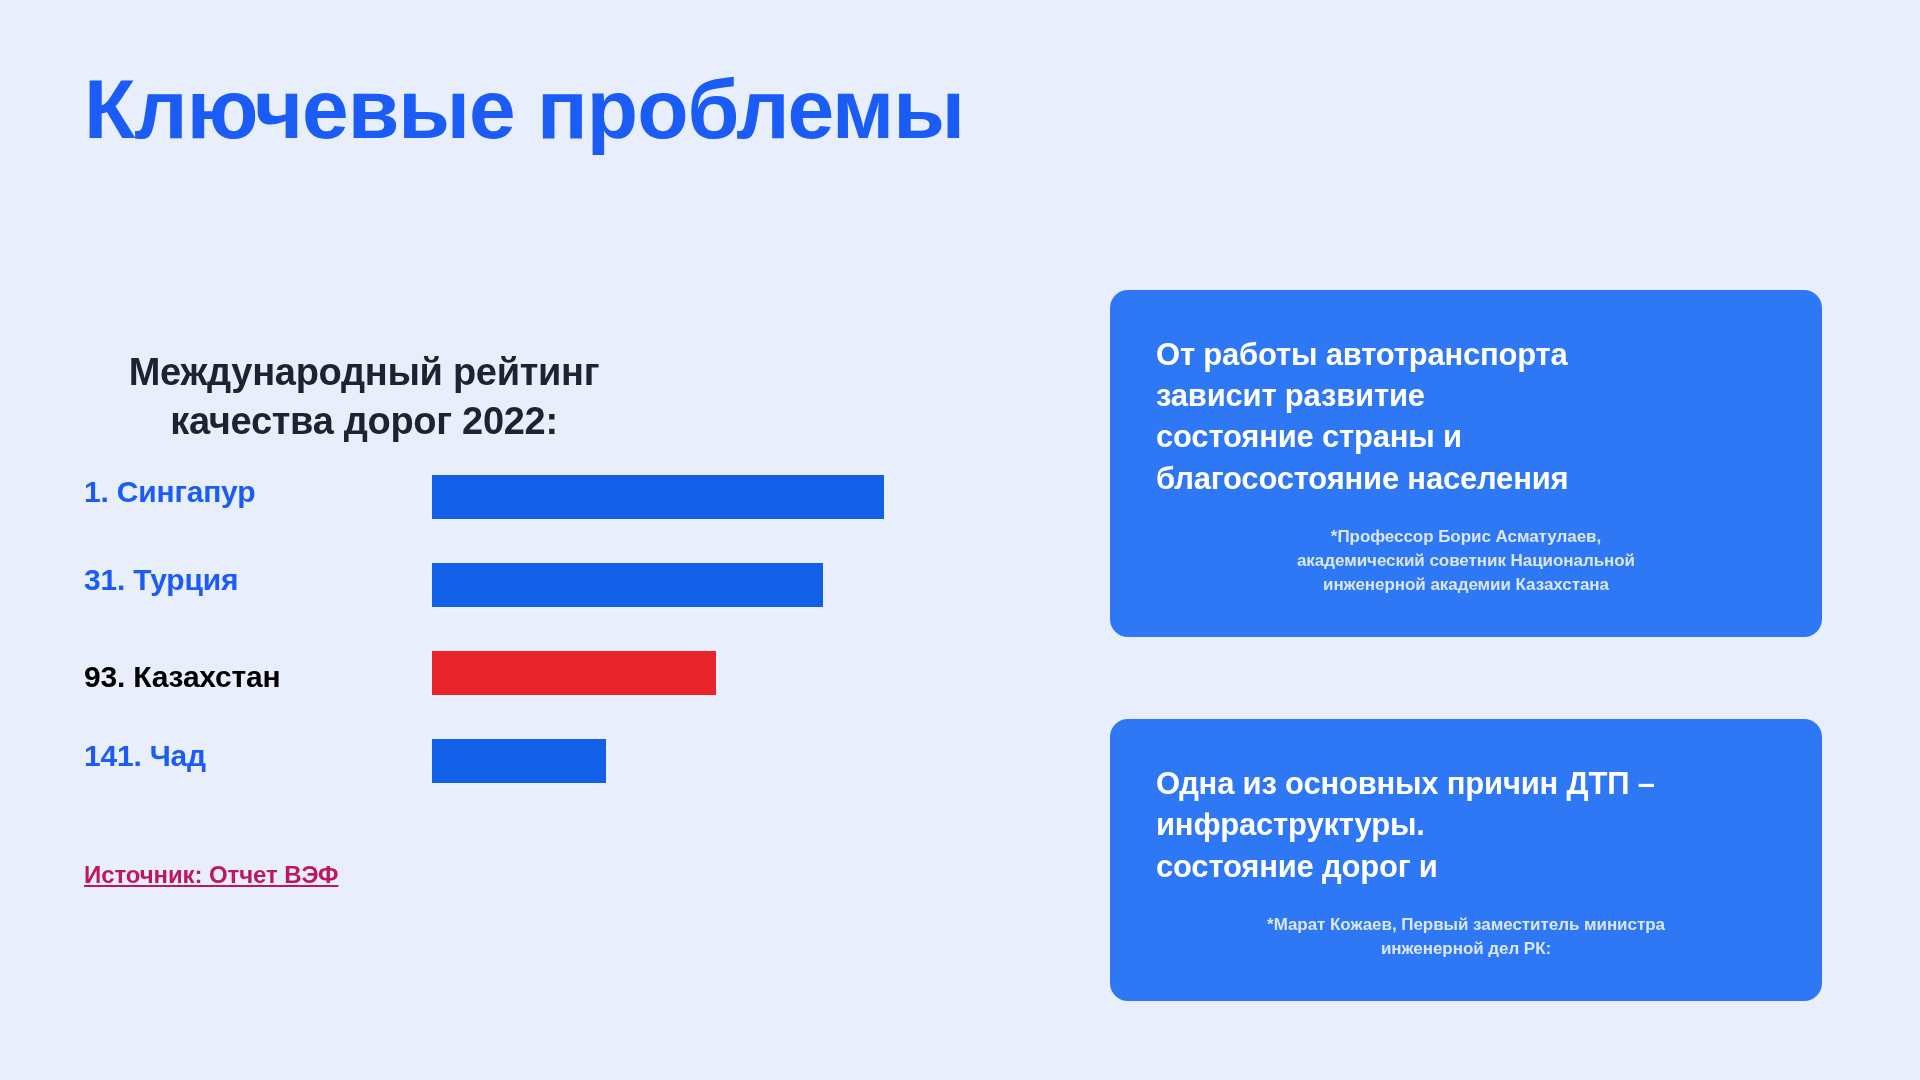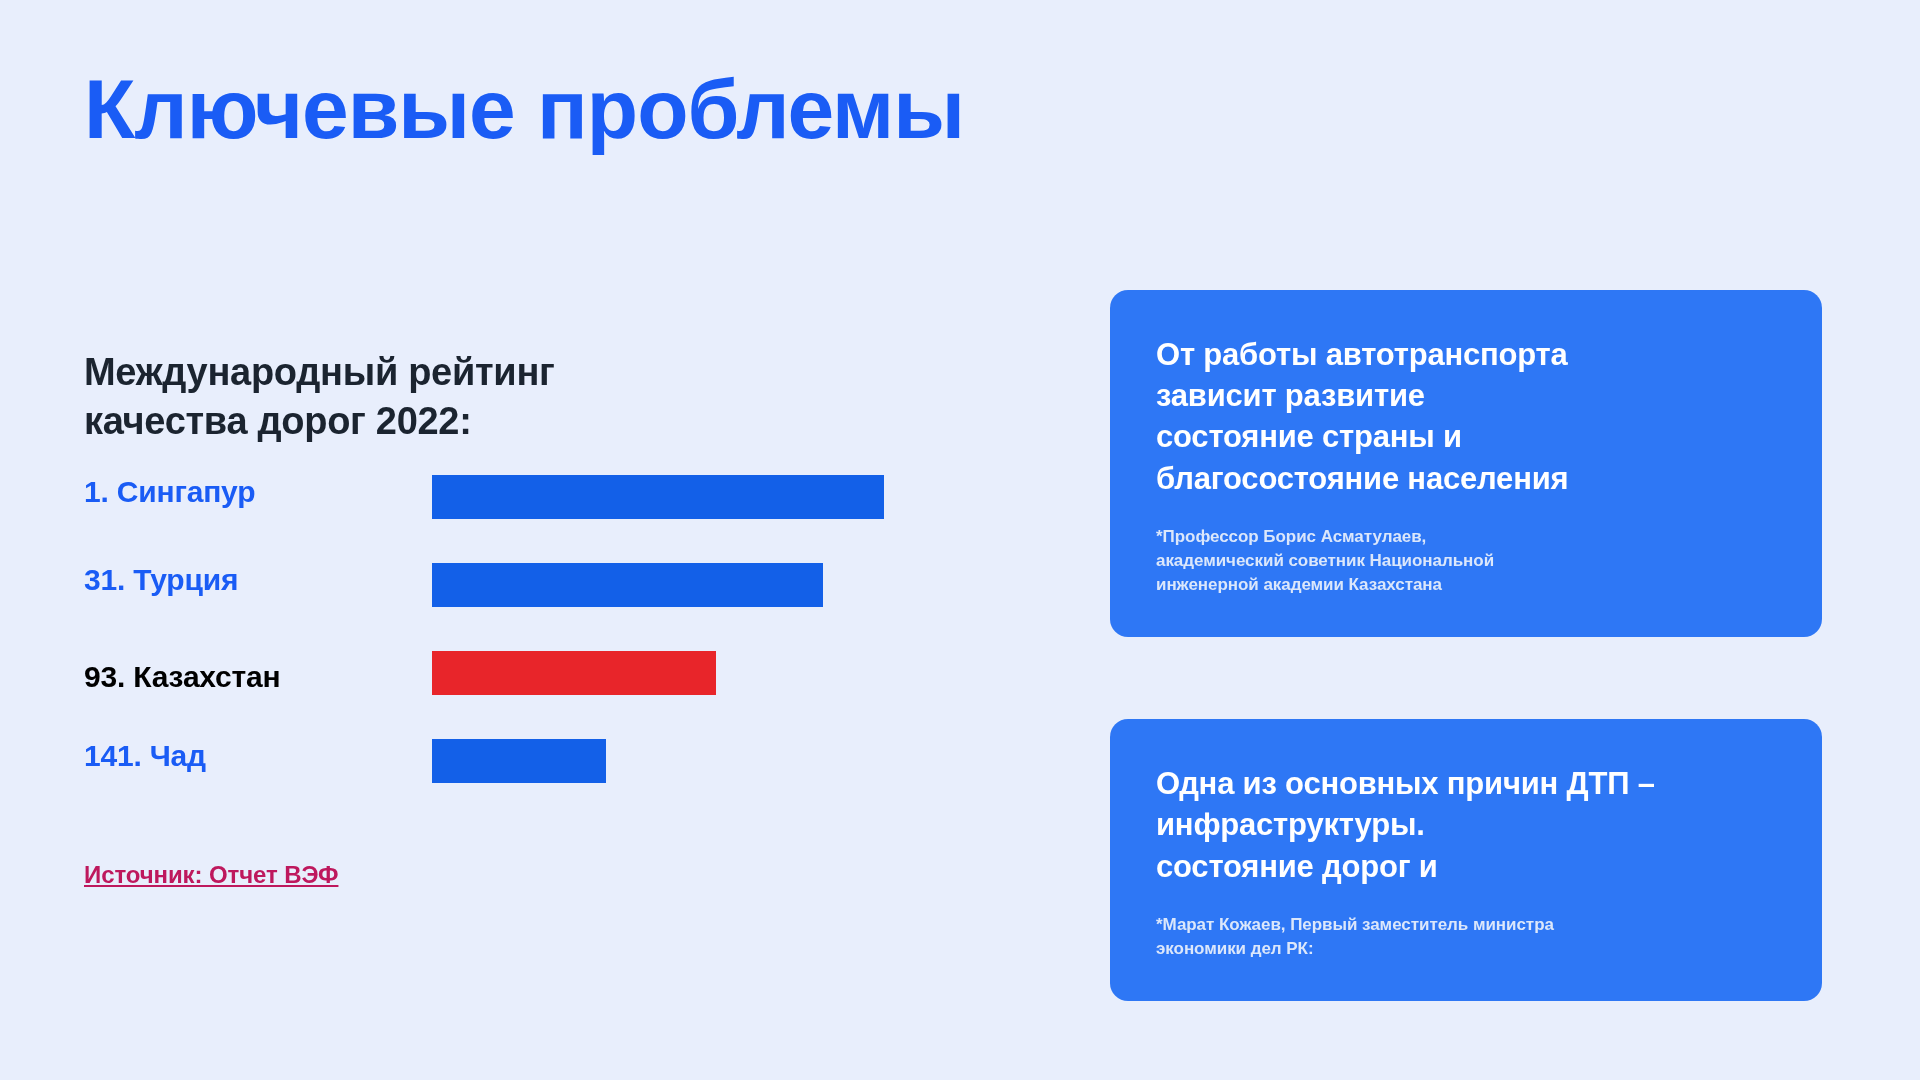--- a/index.html
+++ b/index.html
@@ -29,21 +29,21 @@
   .chart-panel { position:absolute; left:84px; top:348px; width:900px; }
 
   .chart-title {
     font-size:38px;
     font-weight:bold;
     color:#1b2430;
     line-height:1.28;
     max-width:560px;
     letter-spacing:-0.3px;
   }
-  .chart-title .line { display:block; }
+  .chart-title .line { display:block;text-align:center; }
 
   .bars { margin-top:30px; position:relative; }
 
   .bar-row {
     position:relative;
     height:88px;
     display:flex;
     align-items:flex-start;
   }
   .bar-label {
@@ -94,20 +94,21 @@
   }
   .quote-text .line { display:block; }
 
   .quote-attrib {
     margin-top:26px;
     color:#dbe7fb;
     font-size:17px;
     font-weight:bold;
     line-height:1.42;
     letter-spacing:-0.05px;
+    text-align:center;
   }
   .quote-attrib .line { display:block; }
 
   .card-2 { }
 </style>
 </head>
 <body>
 
 <div class="slide">
 
@@ -172,19 +173,19 @@
     </div>
 
     <div class="quote-card card-2">
       <div class="quote-text">
         <span class="line">Одна из основных причин ДТП –</span>
         <span class="line">инфраструктуры.</span>
         <span class="line">состояние дорог и</span>
       </div>
       <div class="quote-attrib">
         <span class="line">*Марат Кожаев, Первый заместитель министра</span>
-        <span class="line">экономики дел РК:</span>
+        <span class="line">инженерной дел РК:</span>
       </div>
     </div>
 
   </div>
 
 </div>
 
 </body></html>

